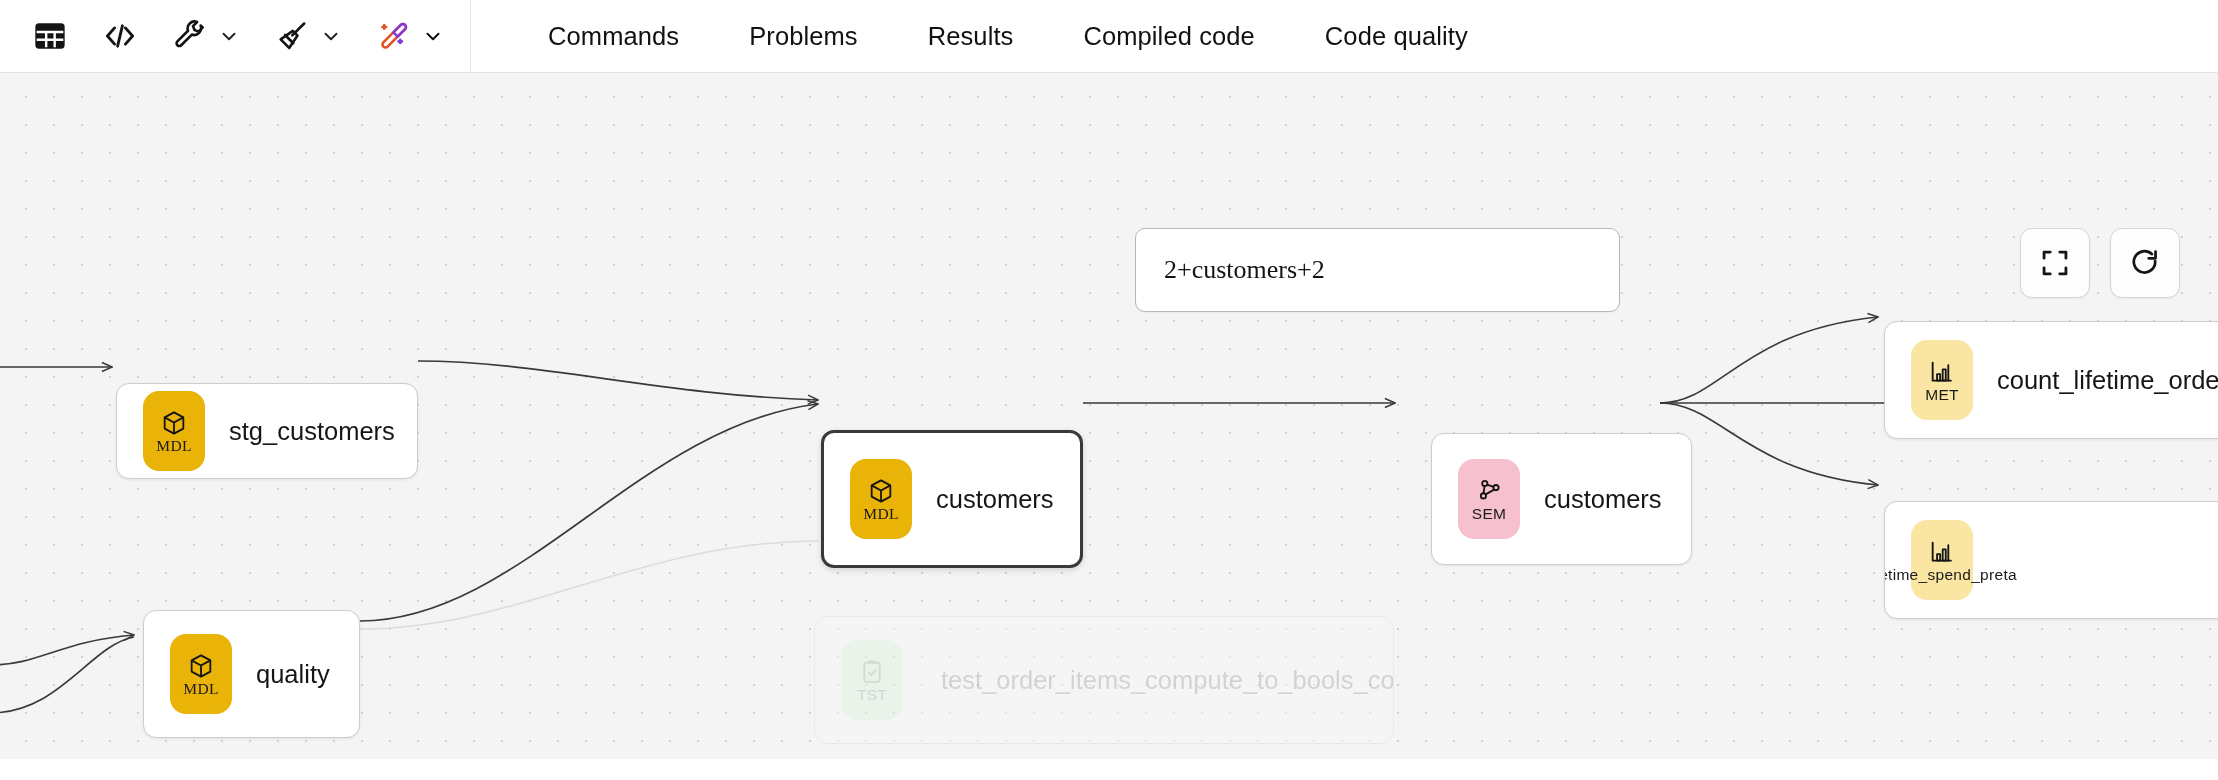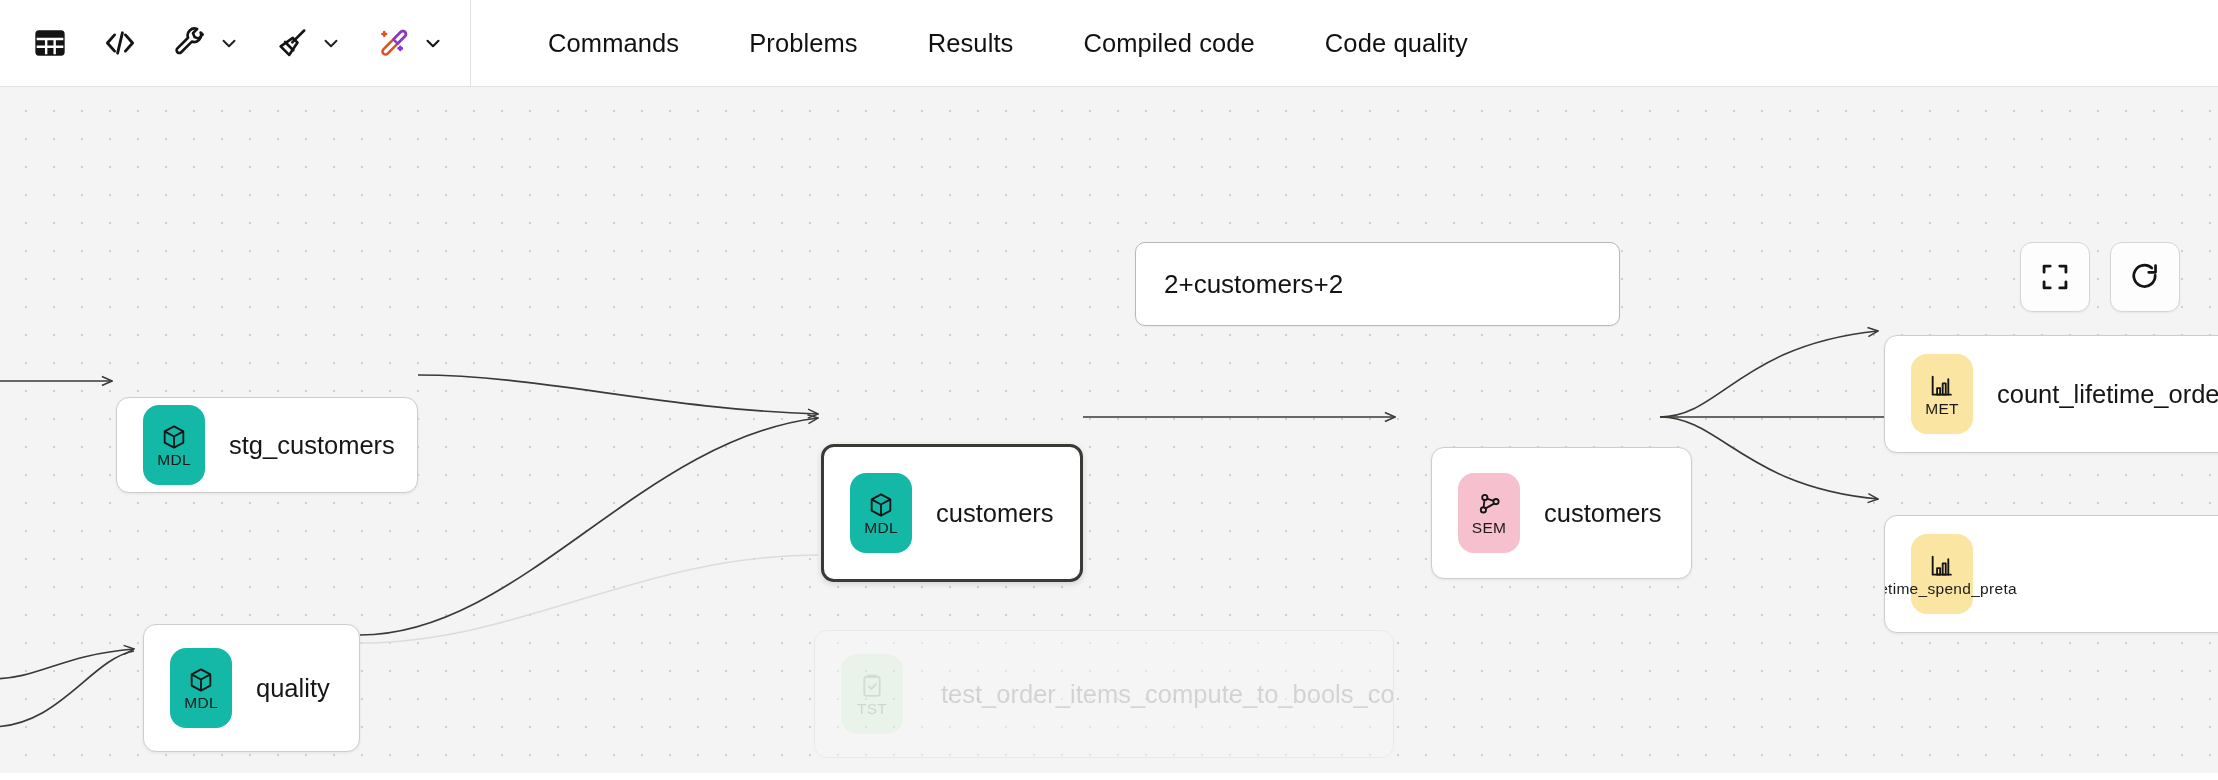--- a/index.html
+++ b/index.html
@@ -7,21 +7,21 @@
     width: 2218px; height: 780px;
     overflow: hidden;
     background: #ffffff;
     font-family: "Liberation Sans", sans-serif;
     -webkit-font-smoothing: antialiased;
   }
 
   
   .topbar {
     position: relative;
-    height: 87px;
+    height: 73px;
     background: #ffffff;
     display: flex;
     align-items: stretch;
     border-bottom: 1px solid #e2e2e2;
   }
   .tool-group {
     display: flex;
     align-items: center;
     padding: 0 22px 0 28px;
     gap: 26px;
@@ -98,21 +98,21 @@
     z-index: 7;
     box-shadow: 0 1px 2px rgba(0,0,0,.04);
   }
   .search-input {
     width: 483px;
     border: none;
     outline: none;
     padding: 0 28px;
     font-size: 26px;
     color: #141414;
-    font-family: Liberation Sans, sans-serif;
+    font-family: Liberation Serif, serif;
     background: transparent;
   }
   .update-btn {
     display: flex;
     align-items: center;
     padding: 0 29px;
     font-size: 26px;
     color: #111;
     background: #ffffff;
     border: none;
@@ -169,21 +169,21 @@
   .badge {
     flex: 0 0 auto;
     width: 62px; height: 80px;
     border-radius: 16px;
     display: flex;
     flex-direction: column;
     align-items: center;
     justify-content: center;
     gap: 1px;
   }
-  .badge-mdl { background: #14b8a6; }
+  .badge-mdl { background: #eab308; font-family: Liberation Serif, serif; }
   .badge-sem { background: #f6c0cf; }
   .badge-met { background: #fbe5a3; }
   .badge-tst { background: #e2f3e2; }
   .badge-label {
     font-size: 15.5px;
     font-weight: 500;
     color: #1a1a1a;
     letter-spacing: .3px;
     line-height: 1;
   }

